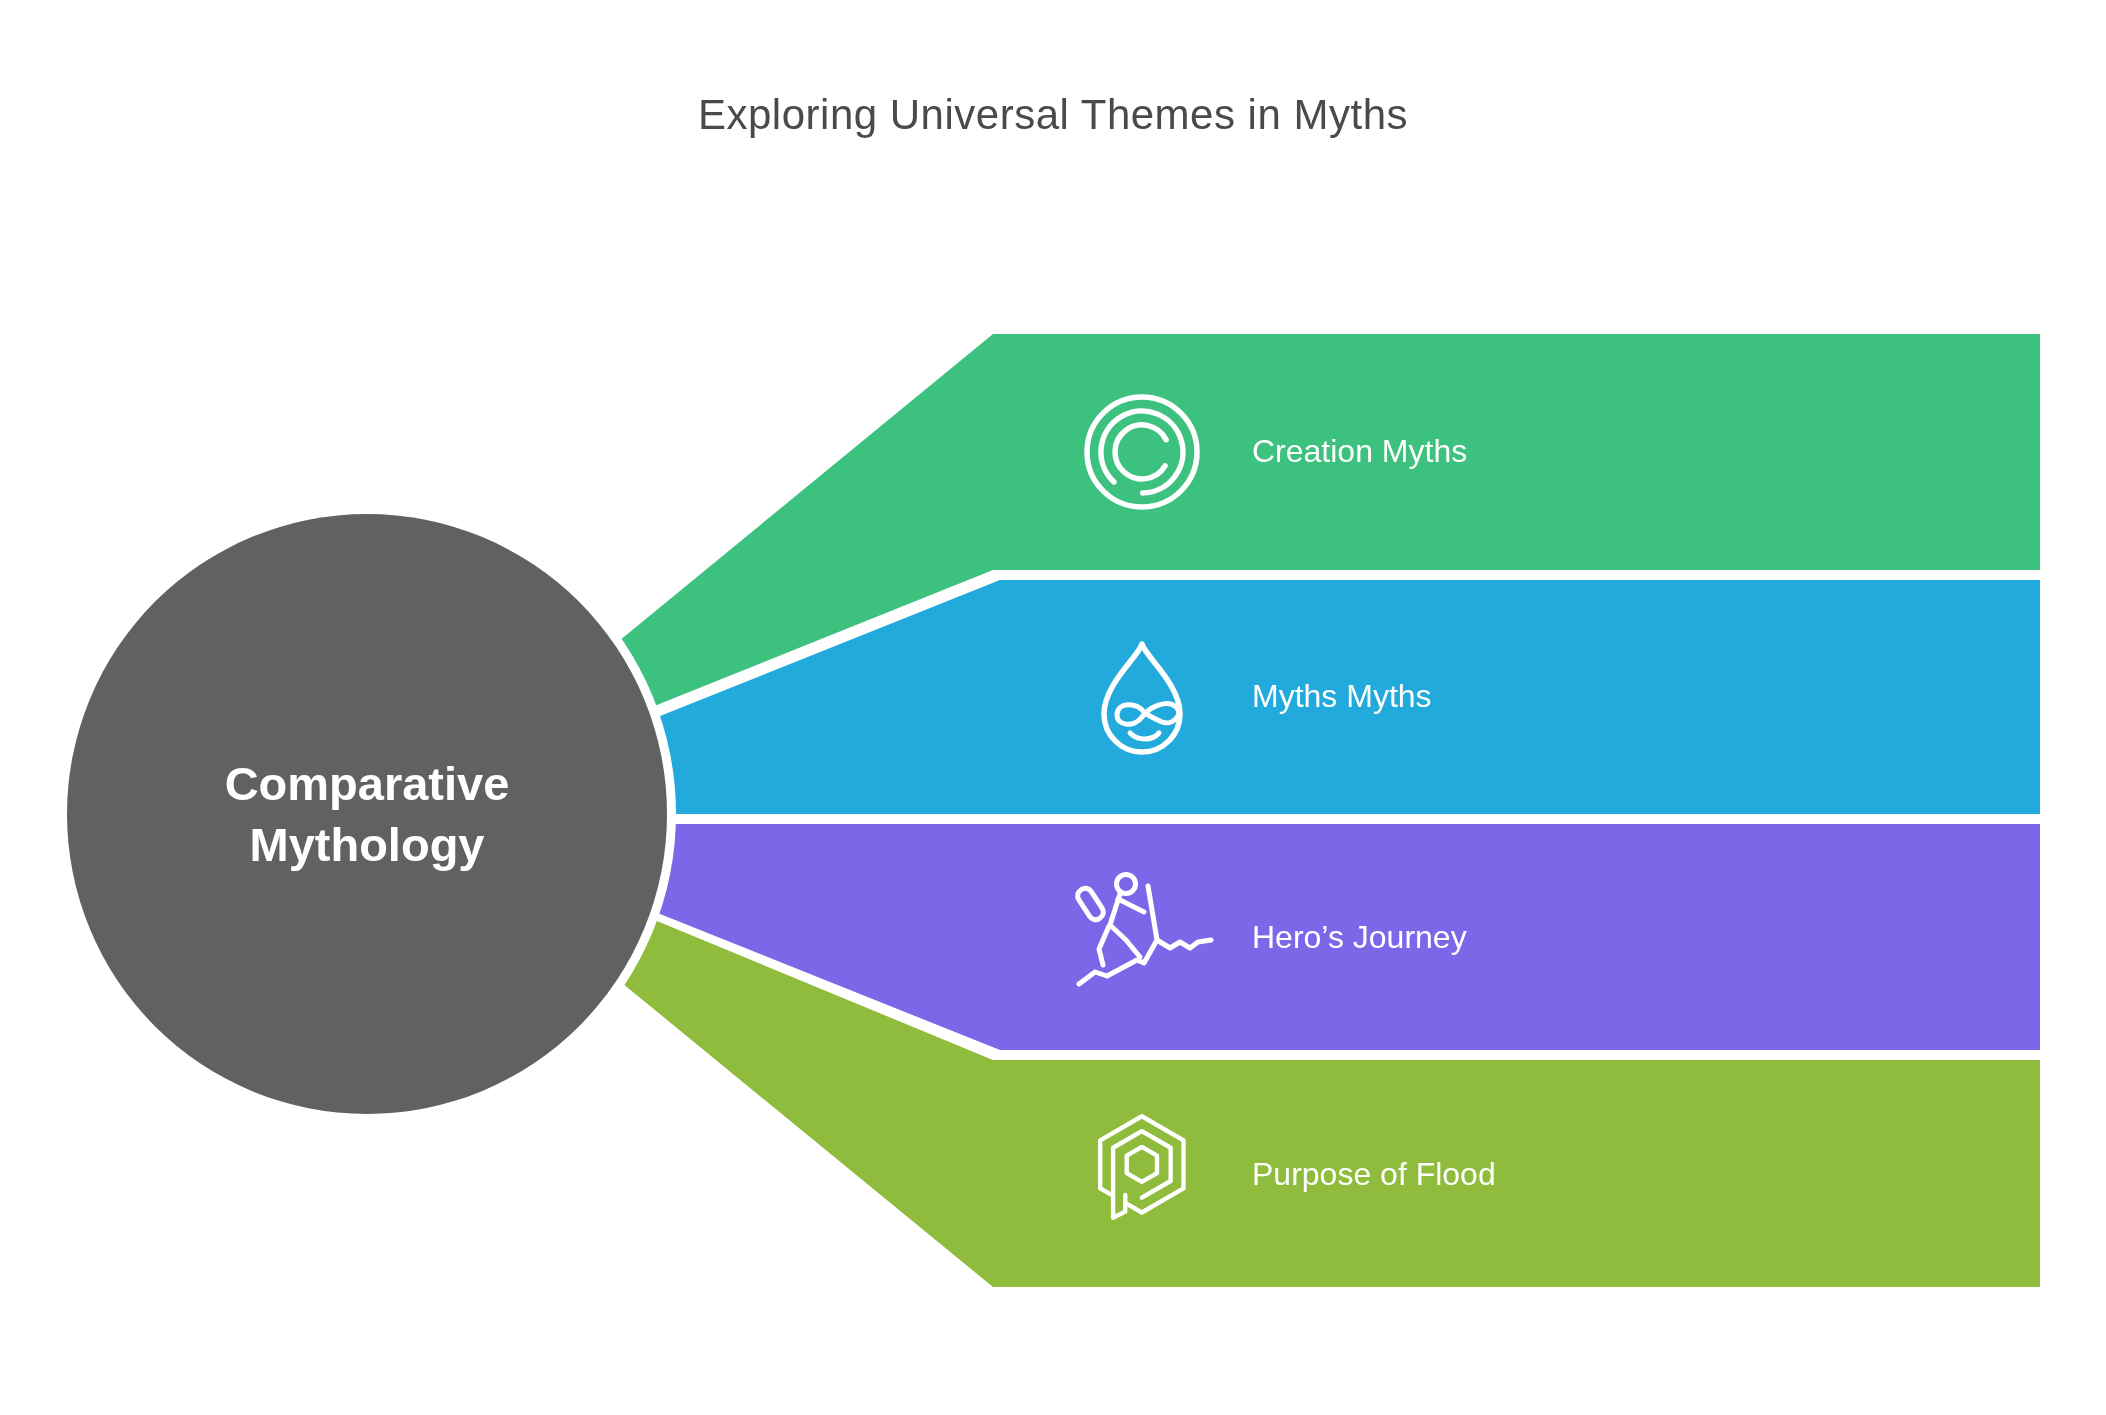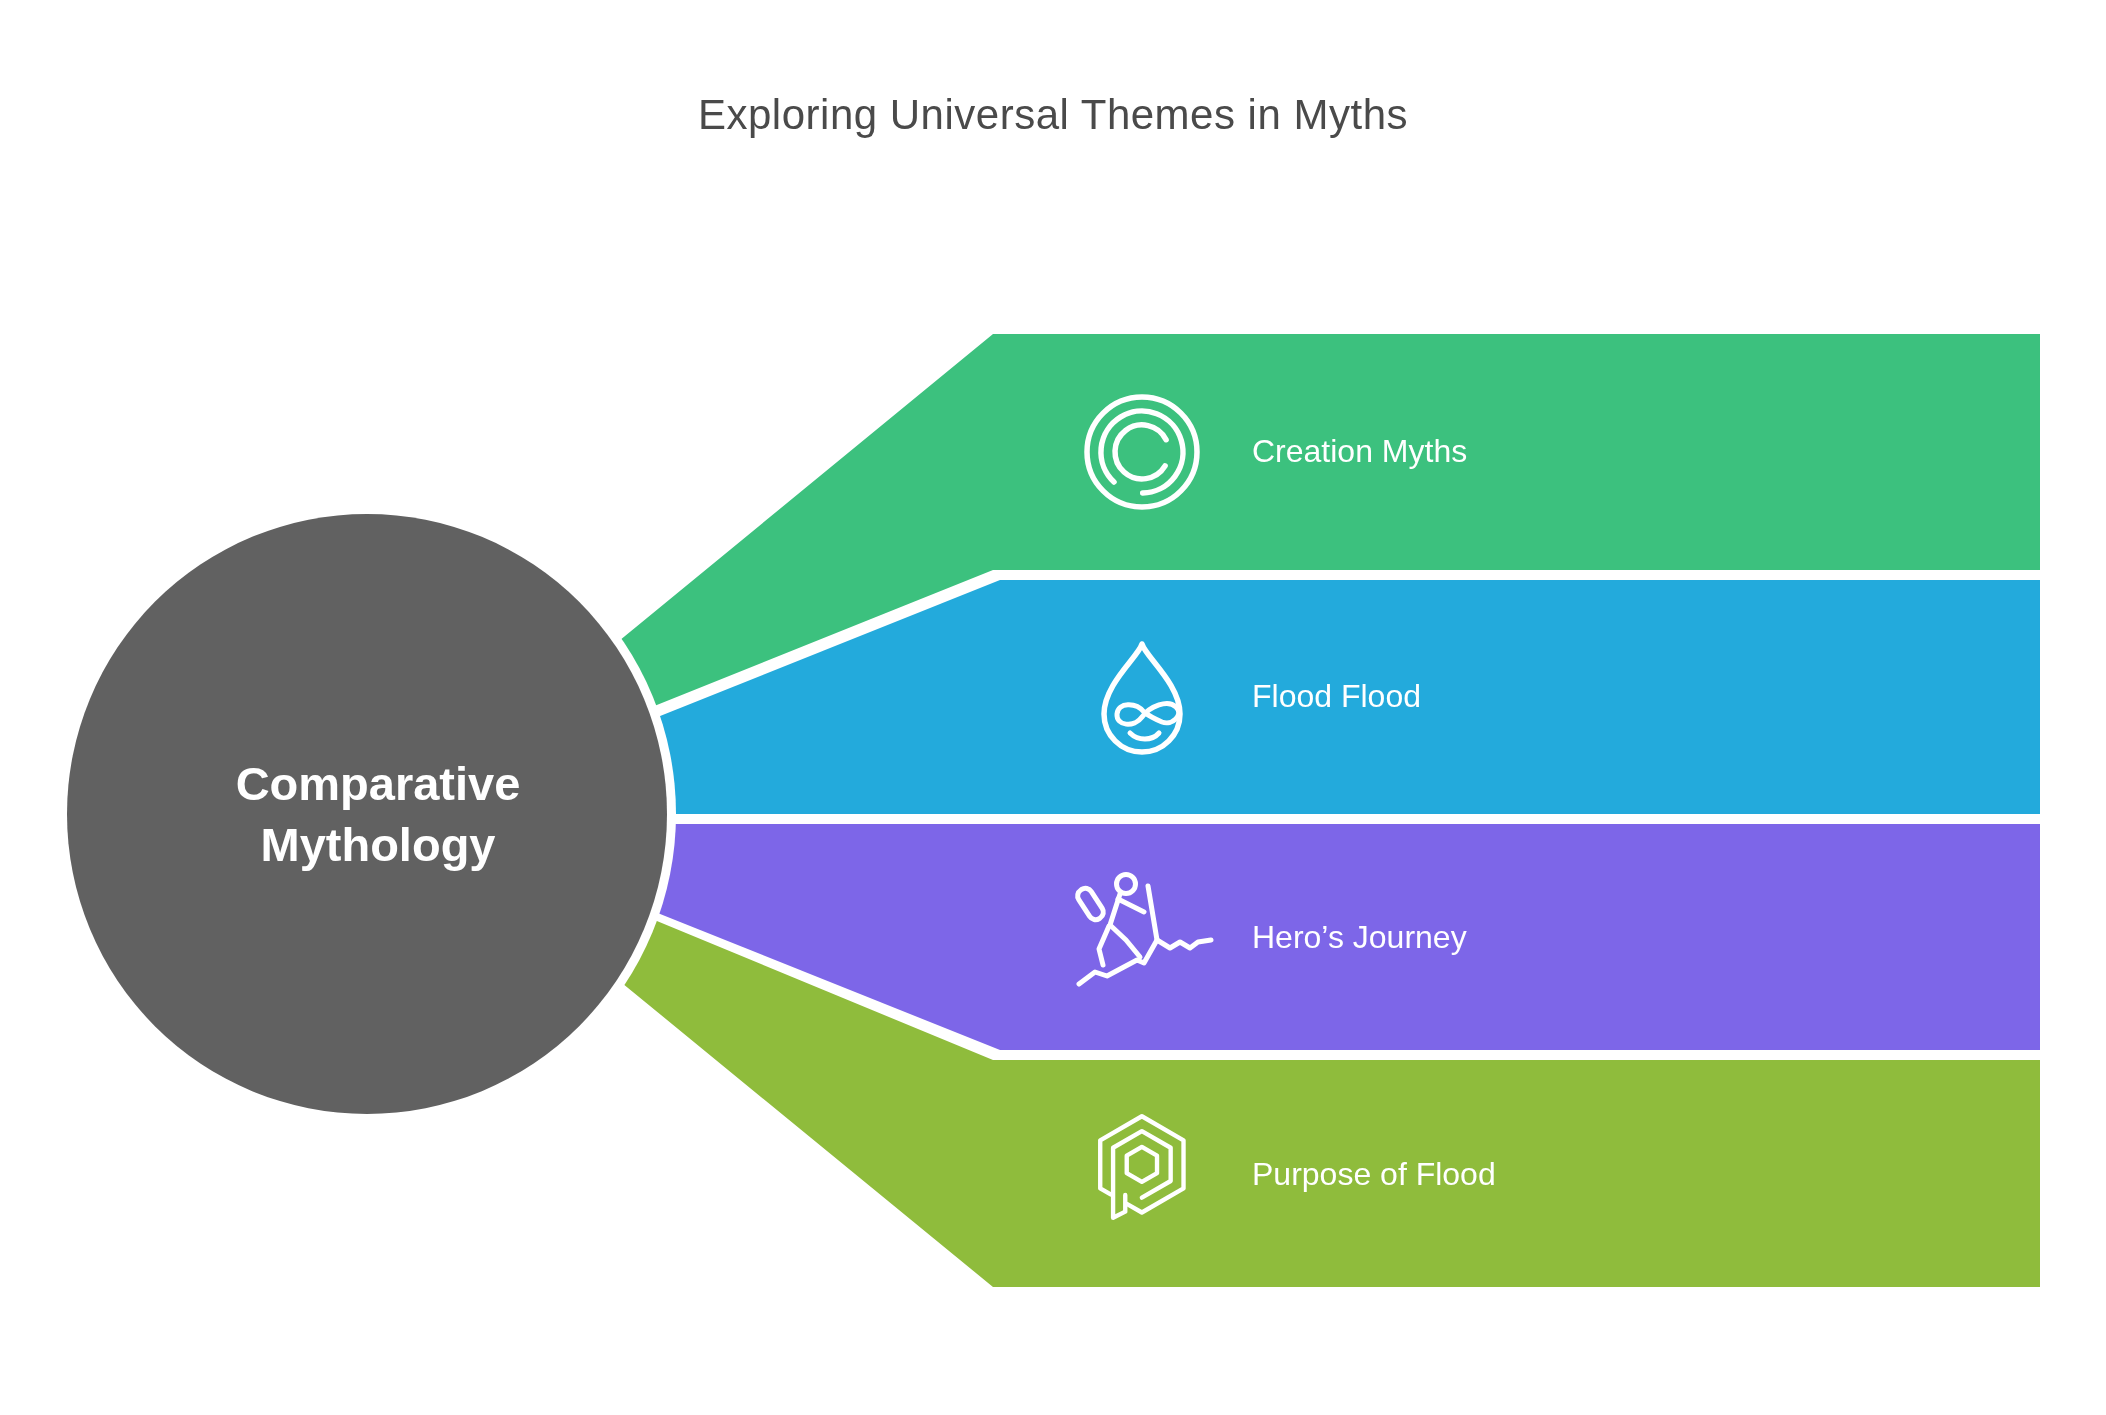--- a/index.html
+++ b/index.html
@@ -19,21 +19,21 @@
     left:0;
     width:2106px;
     text-align:center;
     font-size:42px;
     line-height:50px;
     color:#4a4a4a;
     letter-spacing:0.5px;
   }
   .center-label{
     position:absolute;
-    left:178px;
+    left:167px;
     top:753px;
     width:400px;
     text-align:center;
     font-size:47px;
     line-height:61px;
     font-weight:700;
     color:#ffffff;
   }
   .band-label{
     position:absolute;
@@ -96,17 +96,17 @@
     <path class="ic" stroke-width="5" d="M5,117 L21,105 L33,109 L63,93 L70,96 L83,73 L96,81 L106,75 L116,81 L124,75 L137,73"></path>
   </svg>
 
   <svg class="icon i3" viewBox="0 0 140 160">
     <path class="ic" stroke-width="5" d="M54.3,122.4 L71,132 L118.6,104.5 L118.6,49.5 L71,22 L23.4,49.5 L23.4,104.5 L35.3,111.4"></path>
     <path class="ic" stroke-width="5" d="M71,115 L103.9,96 L103.9,58 L71,39 L38.1,58 L38.1,138 L52,131 L52,112"></path>
     <path class="ic" stroke-width="5" d="M71,57 L88.3,67 L88.3,87 L71,97 L53.7,87 L53.7,67 Z"></path>
   </svg>
 
   <div class="band-label b0">Creation Myths</div>
-  <div class="band-label b1">Flood Flood</div>
+  <div class="band-label b1">Myths Myths</div>
   <div class="band-label b2">Hero’s Journey</div>
   <div class="band-label b3">Purpose of Flood</div>
 
 </div>
 
 </body></html>

